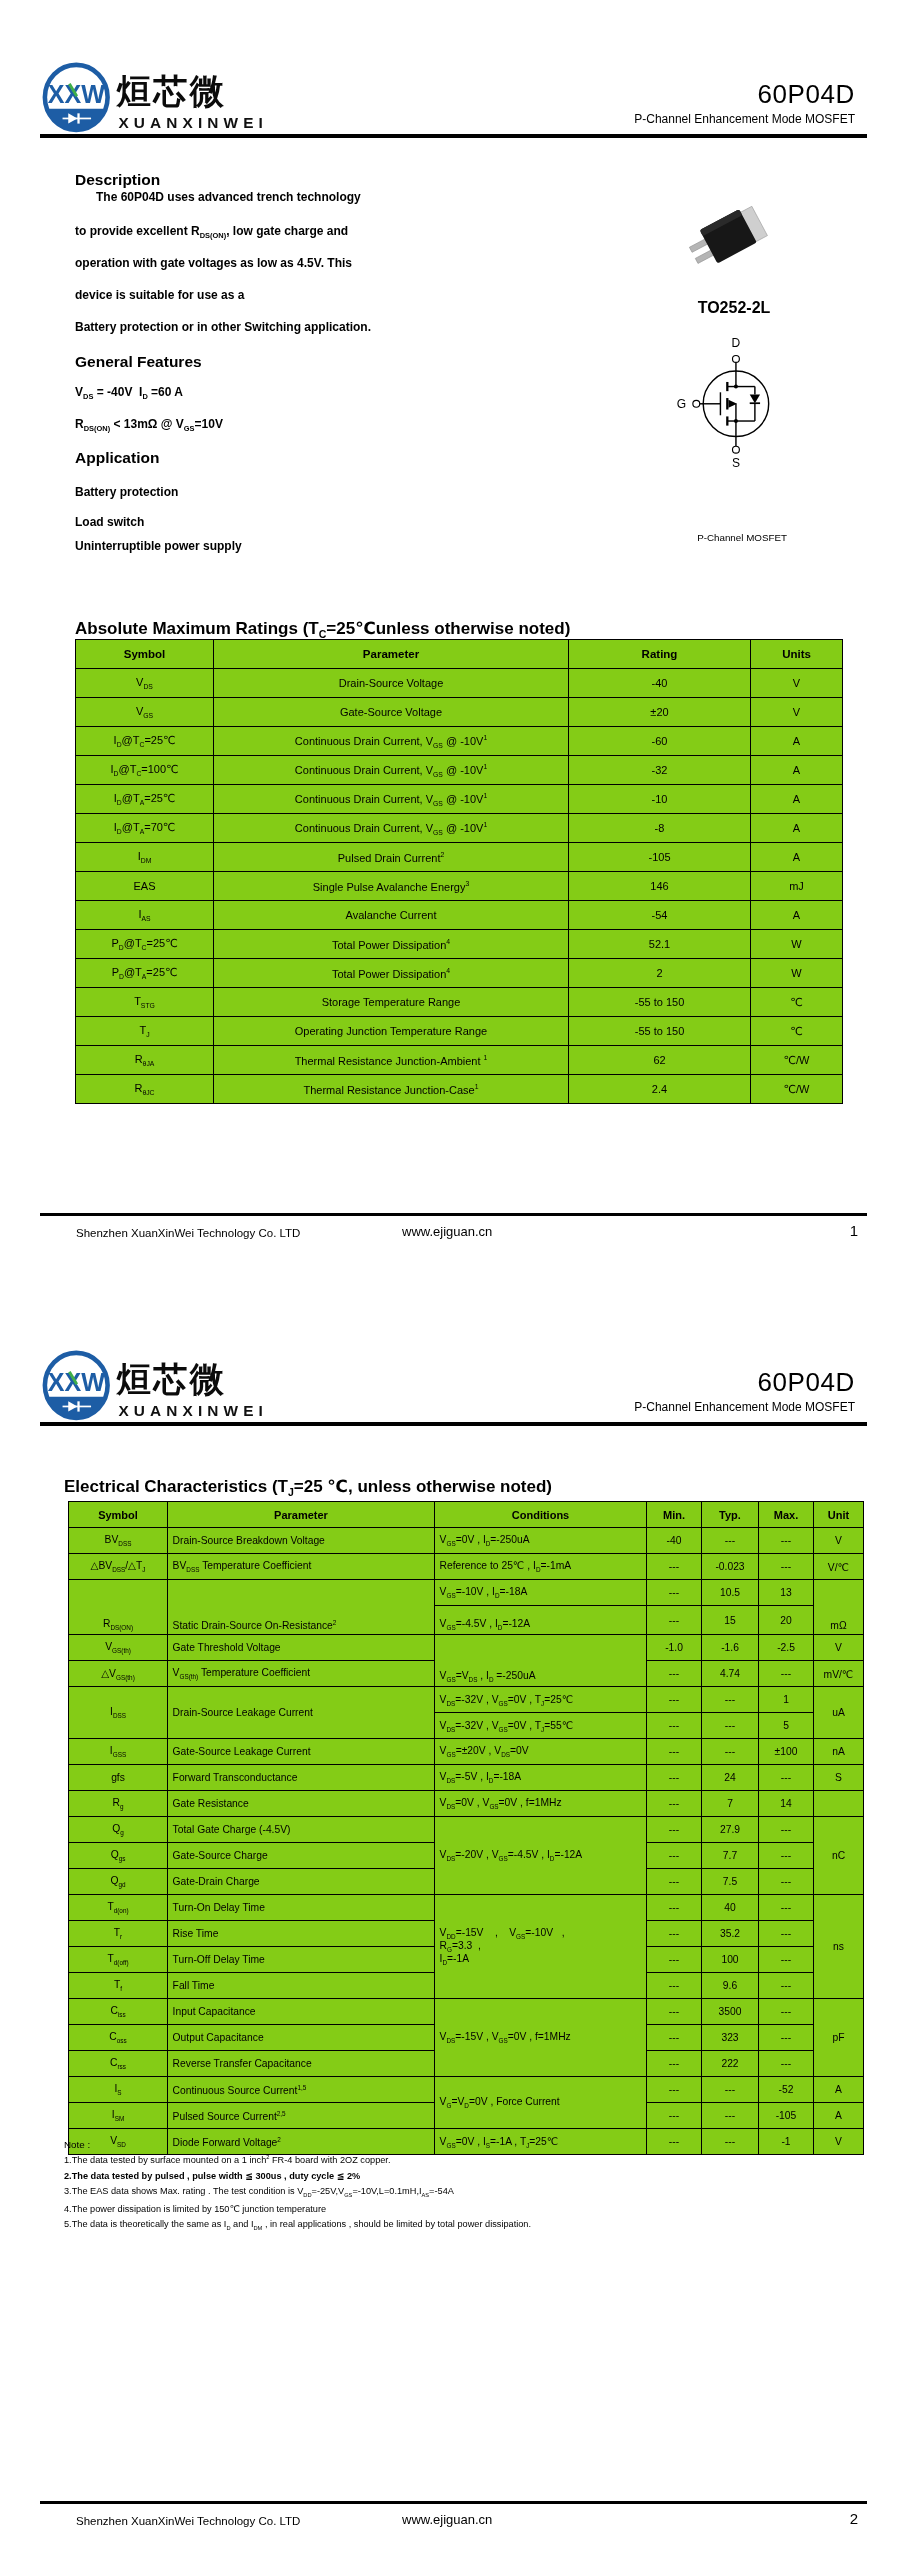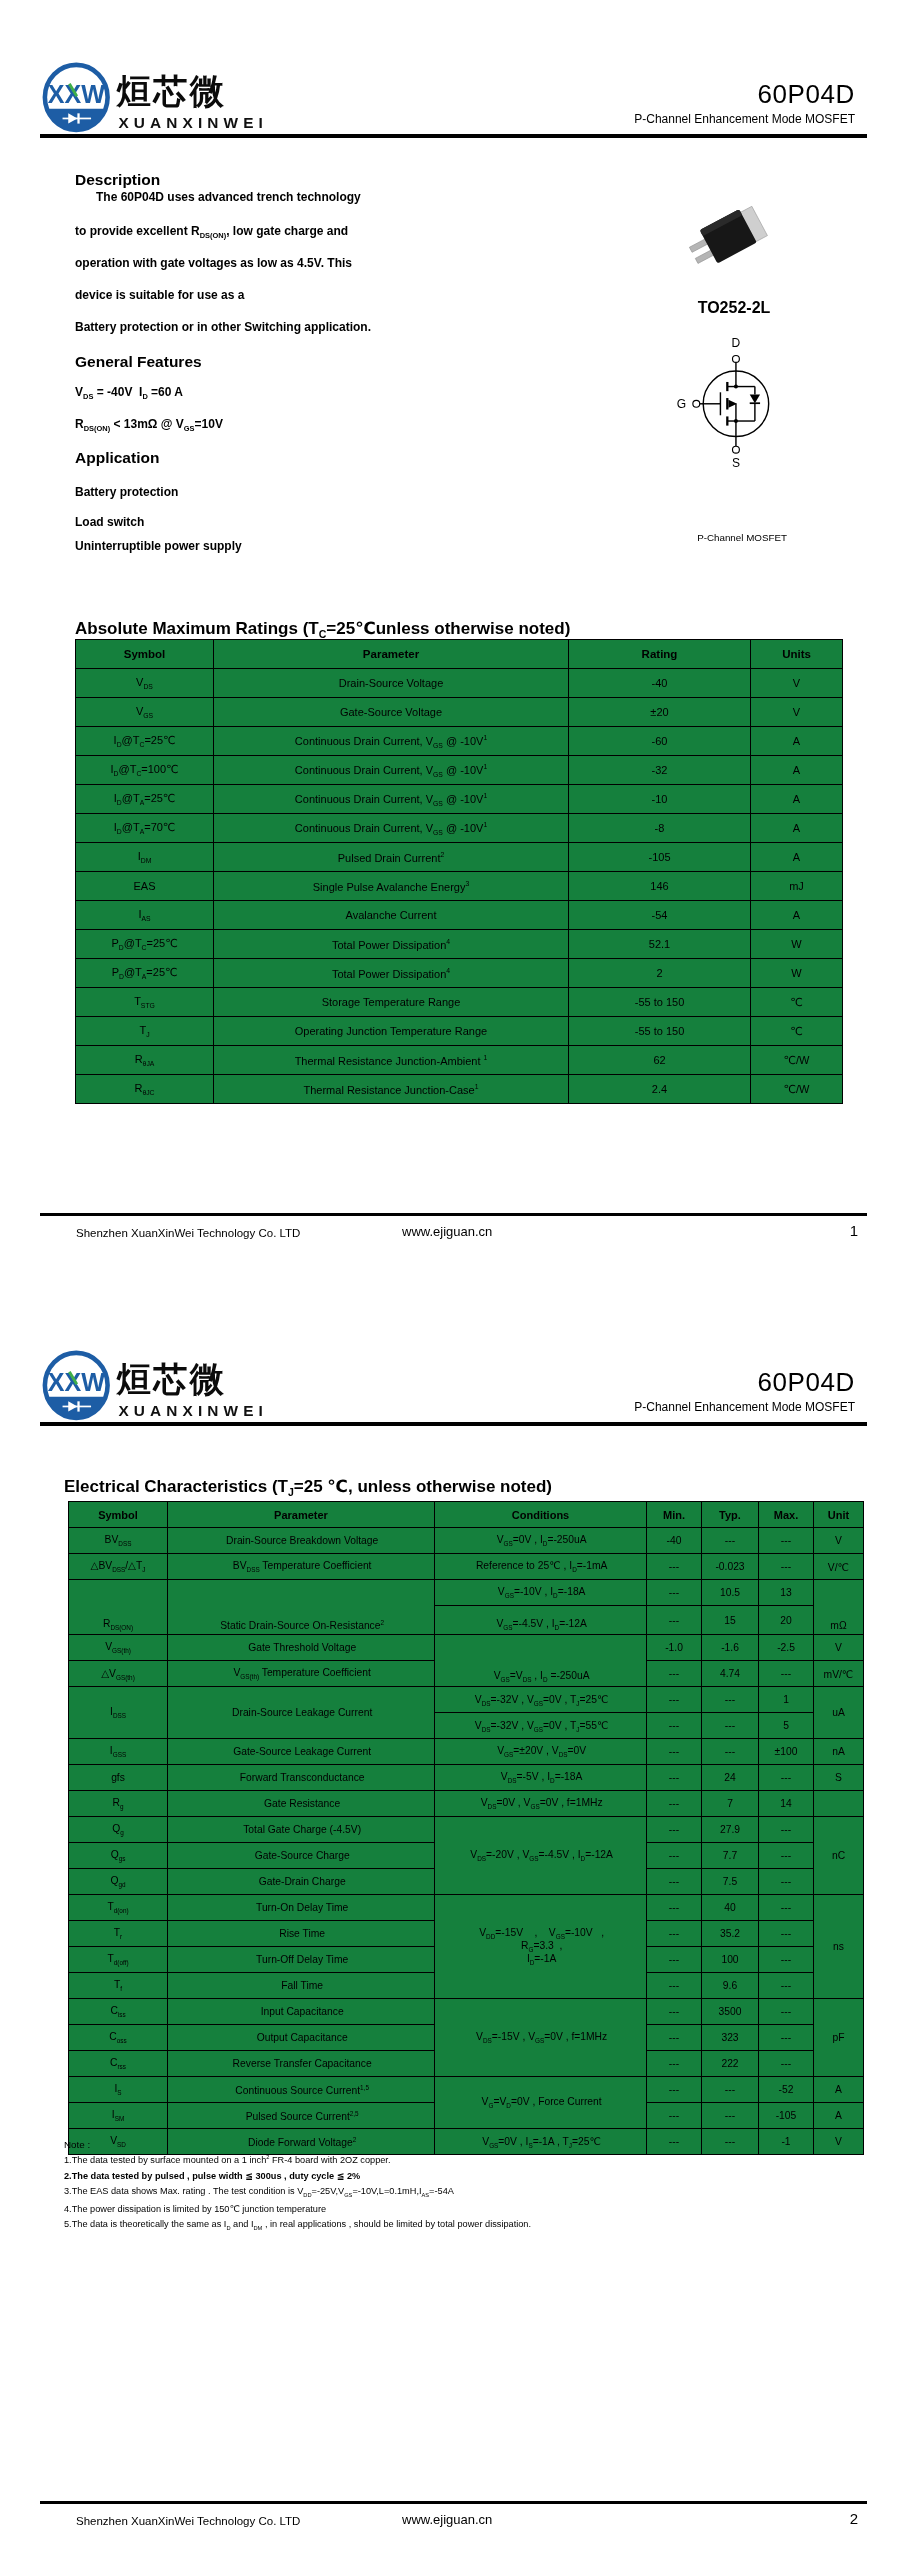--- a/index.html
+++ b/index.html
@@ -11,30 +11,30 @@
   .rule.thin{height:3.4px;}
   .partnum{position:absolute;right:55px;top:79px;font-size:26px;letter-spacing:0.6px;}
   .subtitle{position:absolute;right:55px;top:112px;font-size:12px;}
   .h1{font-size:15.5px;font-weight:bold;}
   .h2{font-size:17px;font-weight:bold;}
   .body-line{font-size:12px;white-space:nowrap;font-weight:bold;}
   .pkg-name{font-size:16px;font-weight:bold;}
   .pkg-caption{font-size:9.8px;}
   sub{font-size:0.62em;}
   sup{font-size:0.62em;}
-  table{border-collapse:collapse;table-layout:fixed;background:#15803d;}
+  table{border-collapse:collapse;table-layout:fixed;background:#84cc16;}
   .amr-table{border:1.7px solid #000;}
   .amr-table th,.amr-table td{border:1.7px solid #000;text-align:center;vertical-align:middle;
       font-size:11px;height:28px;padding:0 2.3px;overflow:hidden;}
   .amr-table th{font-size:11.5px;font-weight:bold;}
   .ec-table{border:1.7px solid #000;}
   .ec-table th,.ec-table td{border:1.1px solid #000;text-align:center;vertical-align:middle;
       font-size:10.3px;height:25px;padding:0 2.3px;overflow:hidden;}
   .ec-table th{font-size:11px;font-weight:bold;}
-  td.al{text-align:center;padding-left:4.6px;}
+  td.al{text-align:left;padding-left:4.6px;}
   td.vb{vertical-align:bottom;padding-bottom:3.4px;}
   .note-label{font-size:9.8px;}
   .note-line{font-size:9.2px;white-space:nowrap;}
   .footer-company{position:absolute;left:40px;top:1227px;font-size:11.5px;margin-left:36px;}
   .footer-site{position:absolute;left:402px;top:1224px;font-size:13px;}
   .footer-page{position:absolute;right:52px;top:1222px;font-size:15px;}
 </style>
 </head>
 <body>
 

